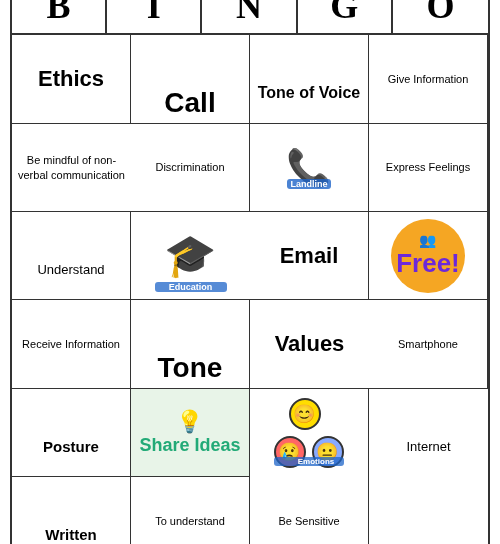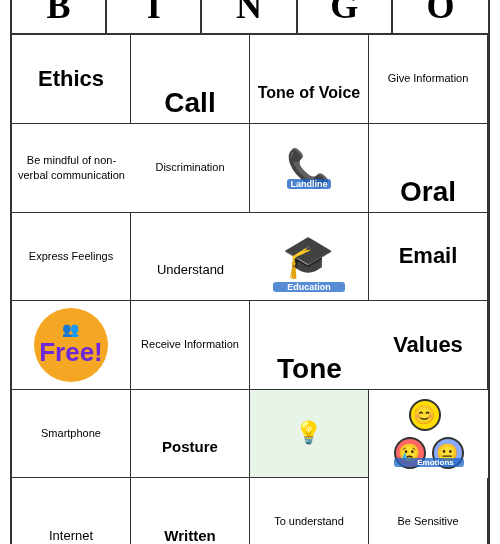--- a/index.html
+++ b/index.html
@@ -129,23 +129,20 @@
       <span class="cell-text-sm">Discrimination</span>
     </div>
     <div class="cell">
 
       <div style="position:relative; display:inline-block;">
         <div style="font-size:36px; color:#3a8c5c;">📞</div>
         <div style="position:absolute;bottom:0;left:0;right:0;background:rgba(30,100,200,0.8);border-radius:3px;font-size:9px;font-weight:bold;color:#fff;text-align:center;">Landline</div>
       </div>
     </div>
     <div class="cell">
-      <span class="cell-text-xl">Oral</span>
-    </div>
-    <div class="cell">
       <span class="cell-text-sm">Express Feelings</span>
     </div>
     <div class="cell">
       <span class="cell-text">Understand</span>
     </div>
 
     <div class="cell">
 
       <div style="position:relative;width:72px;height:72px;display:flex;align-items:center;justify-content:center;">
         <div style="font-size:42px;">🎓</div>
@@ -175,20 +172,21 @@
     <div class="cell">
       <span class="cell-text-sm">Smartphone</span>
     </div>
     <div class="cell">
       <span class="cell-text" style="font-size:15px;font-weight:bold;">Posture</span>
     </div>
     <div class="cell share-ideas-cell">
 
       <div style="display:flex;flex-direction:column;align-items:center;justify-content:center;">
         <div style="font-size:22px;">💡</div>
+        <div class="share-ideas-text">Share Ideas</div>
       </div>
     </div>
 
     <div class="cell">
 
       <div style="position:relative;width:70px;height:70px;">
         <div style="position:absolute;top:0;left:15px;width:32px;height:32px;border-radius:50%;background:#ffdd00;border:2px solid #333;font-size:18px;display:flex;align-items:center;justify-content:center;">😊</div>
         <div style="position:absolute;bottom:0;left:0;width:32px;height:32px;border-radius:50%;background:#f66;border:2px solid #333;font-size:18px;display:flex;align-items:center;justify-content:center;">😢</div>
         <div style="position:absolute;bottom:0;right:0;width:32px;height:32px;border-radius:50%;background:#8af;border:2px solid #333;font-size:18px;display:flex;align-items:center;justify-content:center;">😐</div>
         <div style="position:absolute;bottom:2px;left:0;right:0;text-align:center;background:rgba(30,100,200,0.75);border-radius:3px;font-size:8px;font-weight:bold;color:#fff;padding-left:14px;">Emotions</div>

